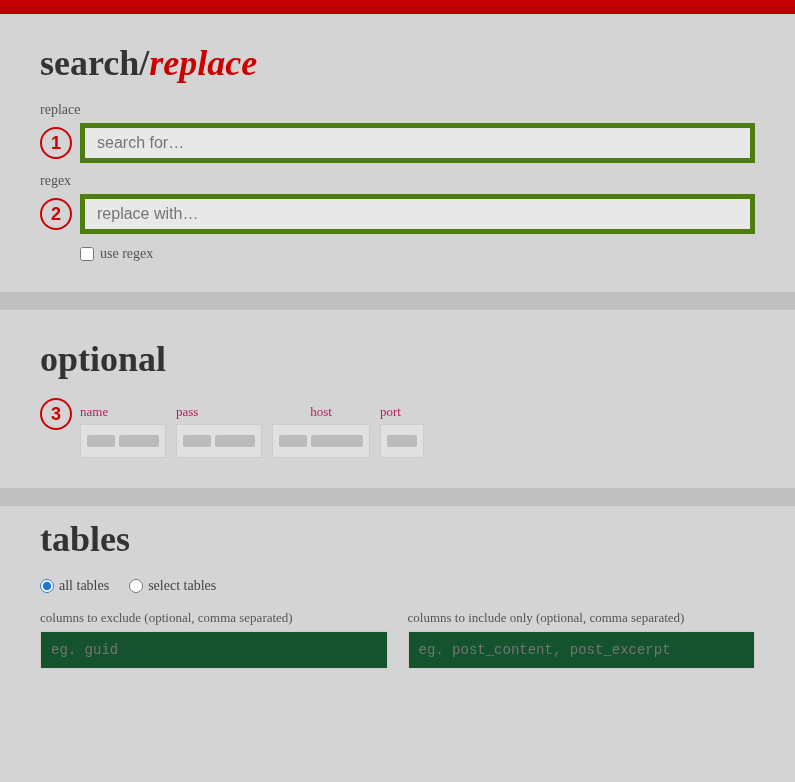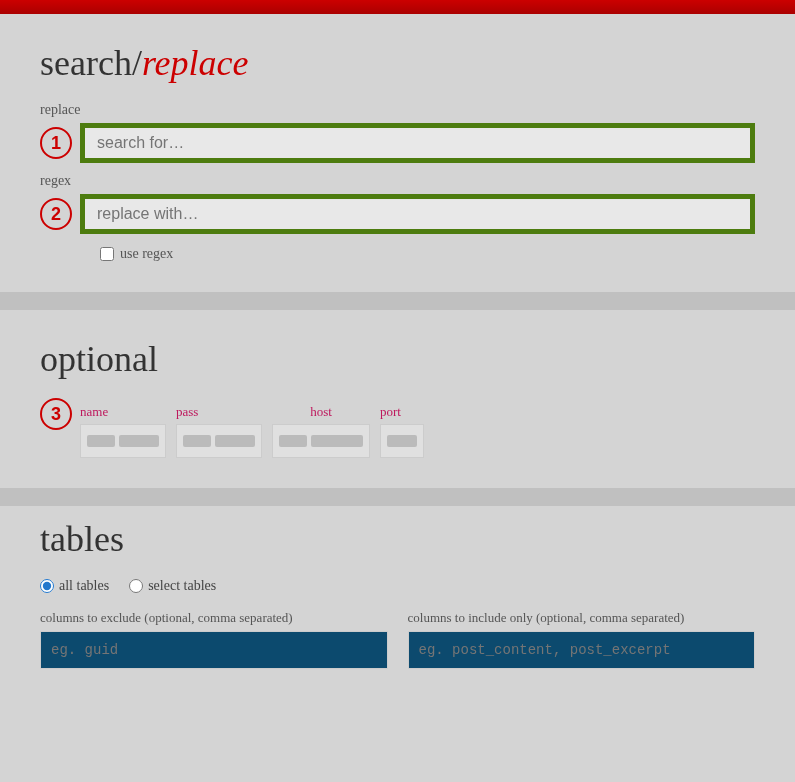--- a/index.html
+++ b/index.html
@@ -23,21 +23,21 @@
     }
 
     
     .section-search {
       background-color: #d4d4d4;
       padding: 28px 40px 30px 40px;
     }
 
     .section-title {
       font-size: 36px;
-      font-weight: normal;
+      font-weight: bold;
       color: #333;
       margin-bottom: 18px;
       font-family: Georgia, serif;
     }
 
     .section-title span.highlight {
       color: #cc0000;
       font-style: italic;
     }
 
@@ -86,21 +86,21 @@
       font-family: Liberation Sans, sans-serif;
       color: #000000;
       outline: none;
     }
 
     .checkbox-row {
       display: flex;
       align-items: center;
       gap: 6px;
       margin-top: 12px;
-      margin-left: 60px;
+      margin-left: 40px;
     }
 
     .checkbox-row input[type="checkbox"] {
       width: 14px;
       height: 14px;
     }
 
     .checkbox-label {
       font-size: 14px;
       color: #555;
@@ -208,21 +208,21 @@
     }
 
     .col-label {
       font-size: 13px;
       color: #555;
       font-family: Georgia, serif;
     }
 
     .col-input {
       height: 38px;
-      background-color: #0c4a6e;
+      background-color: #14532d;
       border: 1px solid #ccc;
       padding: 6px 10px;
       font-size: 14px;
       font-family: 'Courier New', monospace;
       color: #999;
       outline: none;
     }
   </style>
 </head>
 <body>

